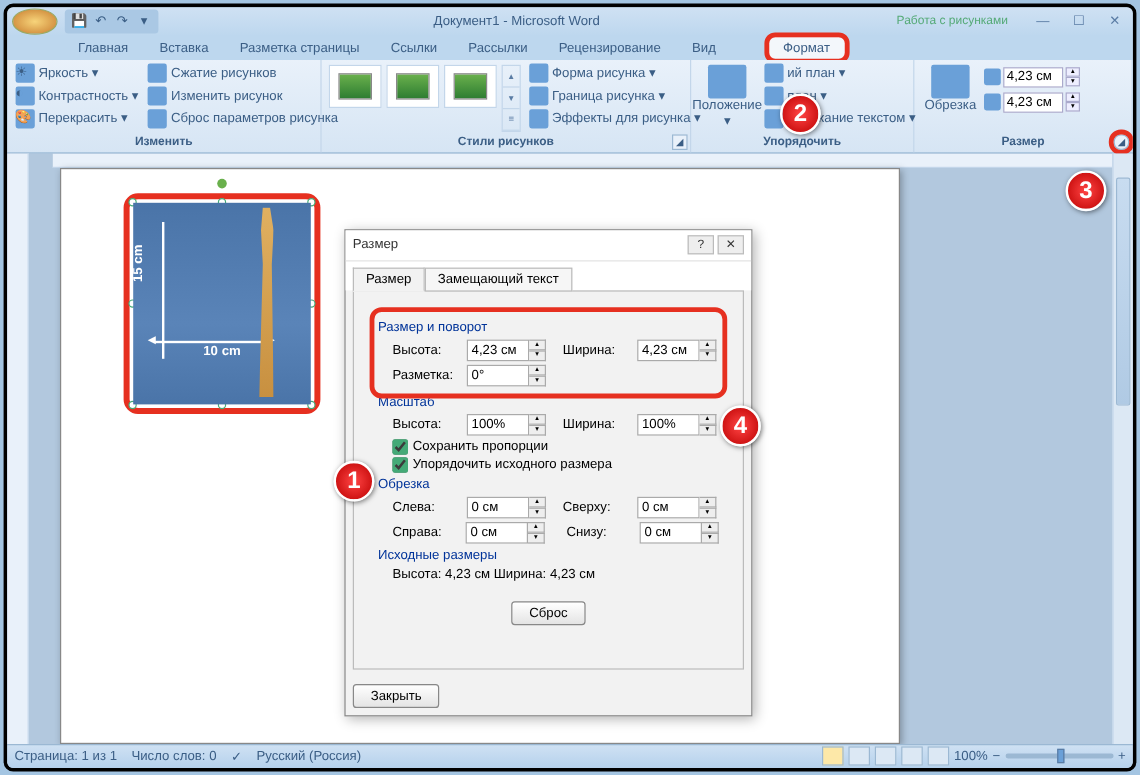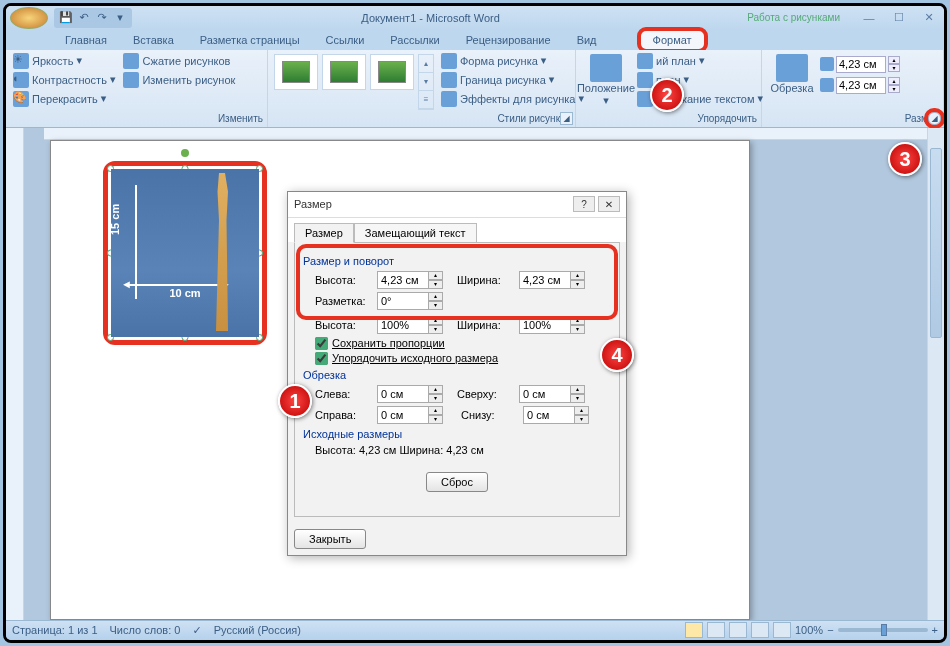--- a/index.html
+++ b/index.html
@@ -12,21 +12,21 @@
 .title-text { flex: 1; text-align: center; color: #3b5e85; }
 .context-tab-label { color: #5a7; font-size: 10px; padding: 0 18px; }
 .winctrl { display: flex; gap: 8px; }
 .winctrl span { width: 22px; height: 16px; display: flex; align-items: center; justify-content: center; color: #5a7ca4; border: 1px solid transparent; }
 .tabs { display: flex; height: 22px; background: #bdd7ee; padding-left: 46px; }
 .tab { padding: 3px 12px; color: #3b5e85; border: 1px solid transparent; cursor: pointer; }
 .tab.context { background: #f3f7fb; border: 1px solid #fbb; border-bottom-color: #f3f7fb; border-radius: 3px 3px 0 0; color: #3b5e85; outline: 4px solid #e63020; outline-offset: -1px; border-radius: 6px; }
 .ribbon { height: 86px; background: linear-gradient(#e9f1fa, #d6e5f4); border-bottom: 1px solid #9bb8d3; display: flex; }
 .group { border-right: 1px solid #c3d6ea; display: flex; flex-direction: column; padding: 2px 4px; position: relative; }
 .group-body { flex: 1; display: flex; align-items: flex-start; gap: 2px; }
-.group-label { text-align: right; font-size: 10px; color: #3b5e85; padding: 1px 0; }
+.group-label { text-align: center; font-size: 10px; color: #3b5e85; padding: 1px 0; font-weight: bold; }
 .group-launcher { position: absolute; right: 2px; bottom: 2px; width: 13px; height: 13px; border: 1px solid #9bb8d3; background: #e9f1fa; font-size: 8px; display: flex; align-items: center; justify-content: center; color: #3b5e85; }
 .rbtn { display: flex; align-items: center; gap: 3px; padding: 1px 3px; color: #3b5e85; cursor: pointer; white-space: nowrap; }
 .ricon { width: 16px; height: 16px; background: #6aa0d8; border-radius: 2px; display: inline-block; }
 .vcol { display: flex; flex-direction: column; gap: 1px; }
 .gallery { display: flex; gap: 4px; padding: 2px; }
 .gallery-item { width: 44px; height: 36px; background: #fff; border: 1px solid #c3d6ea; display: flex; align-items: center; justify-content: center; }
 .gallery-item .pic { width: 28px; height: 22px; background: linear-gradient(#6ab04c, #2e7d32); border: 1px solid #888; }
 .gallery-more { width: 16px; height: 56px; border: 1px solid #c3d6ea; display: flex; flex-direction: column; }
 .gallery-more div { flex: 1; display: flex; align-items: center; justify-content: center; color: #5a7ca4; border-bottom: 1px solid #c3d6ea; font-size: 8px; }
 .big-btn { display: flex; flex-direction: column; align-items: center; width: 52px; padding: 2px; color: #3b5e85; cursor: pointer; }
@@ -66,29 +66,29 @@
 .dim-label-v { position: absolute; top: 60px; left: 4px; color: #fff; font-weight: bold; transform: rotate(-90deg); transform-origin: left; }
 
 
 .dialog { position: absolute; top: 50px; left: 236px; width: 340px; background: #f2f2f2; border: 1px solid #888; box-shadow: 2px 2px 10px rgba(0,0,0,.3); font-size: 11px; }
 .dlg-title { height: 26px; display: flex; align-items: center; padding: 0 6px; color: #333; background: #fff; border-bottom: 1px solid #ddd; }
 .dlg-title-btns { margin-left: auto; display: flex; gap: 3px; }
 .dlg-title-btns span { width: 22px; height: 16px; border: 1px solid #bbb; display: flex; align-items: center; justify-content: center; background: #eee; font-size: 10px; }
 .dlg-tabs { display: flex; padding: 4px 6px 0; background: #fff; }
 .dlg-tab { padding: 3px 10px; border: 1px solid #bbb; background: #f6f6f6; cursor: pointer; position: relative; top: 1px; }
 .dlg-tab.active { background: #f2f2f2; border-bottom-color: #f2f2f2; }
-.dlg-body { border: 1px solid #bbb; margin: 0 6px 6px; padding: 8px; background: #f2f2f2; }
+.dlg-body { border: 1px solid #bbb; margin: 0 6px 6px; padding: 20px; background: #f2f2f2; }
 .fieldset-label { color: #003399; margin: 4px 0 4px; }
 .field-row { display: flex; align-items: center; gap: 6px; margin: 3px 0 3px 12px; }
 .field-row label { width: 56px; }
 .num-input { display: flex; }
 .num-input input { width: 52px; height: 18px; border: 1px solid #aaa; padding: 0 3px; }
 .num-input .sp { display: flex; flex-direction: column; }
 .num-input .sp span { width: 14px; height: 9px; border: 1px solid #aaa; border-left: none; font-size: 6px; text-align: center; line-height: 7px; background: #eee; }
-.cb-row { margin: 2px 0 2px 12px; display: flex; align-items: center; gap: 4px; text-decoration: underline; }
+.cb-row { margin: 2px 0 2px 12px; display: flex; align-items: center; gap: 4px; }
 .cb-row input { accent-color: #4a7; }
 .dlg-btns { display: flex; padding: 6px; gap: 6px; }
 .dlg-btn { padding: 3px 14px; border: 1px solid #888; background: linear-gradient(#fff, #e4e4e4); cursor: pointer; border-radius: 3px; }
 .dlg-btn.center { margin: 16px auto; display: block; }
 .highlight-box { outline: 4px solid #e63020; border-radius: 6px; padding: 3px; margin: -3px; }
 
 
 .badge { position: absolute; width: 34px; height: 34px; border-radius: 50%; background: radial-gradient(#f44, #b00); border: 2px solid #fff; box-shadow: 1px 1px 4px rgba(0,0,0,.5); color: #fff; font-size: 20px; font-weight: bold; display: flex; align-items: center; justify-content: center; z-index: 50; }
 .b1 { top: 384px; left: 278px; }
 .b2 { top: 78px; left: 650px; }
@@ -138,20 +138,24 @@
           <div class="rbtn"><span class="ricon">🎨</span><span>Перекрасить</span> ▾</div>
         </div>
         <div class="vcol">
           <div class="rbtn">
               <span class="ricon"></span>
               <span>Сжатие рисунков</span>
             </div>
           <div class="rbtn">
               <span class="ricon"></span>
               <span>Изменить рисунок</span>
+            </div>
+          <div class="rbtn">
+              <span class="ricon"></span>
+              <span>Сброс параметров рисунка</span>
             </div>
         </div>
       </div>
       <div class="group-label">Изменить</div>
     </div>
 
     <div class="group" style="width:308px">
       <div class="group-body">
         <div class="gallery">
           <div class="gallery-item">
@@ -281,20 +285,21 @@
                 <label>Разметка:</label>
                 <div class="num-input">
                     <input value="0°" style="">
                     <div class="sp">
                       <span>▴</span>
                       <span>▾</span>
                     </div>
                   </div>
               </div>
             </div>
+            <div class="fieldset-label">Масштаб</div>
             <div class="field-row">
               <label>Высота:</label>
               <div class="num-input">
                   <input value="100%" style="">
                   <div class="sp">
                     <span>▴</span>
                     <span>▾</span>
                   </div>
                 </div>
               <label style="margin-left:8px">Ширина:</label>

